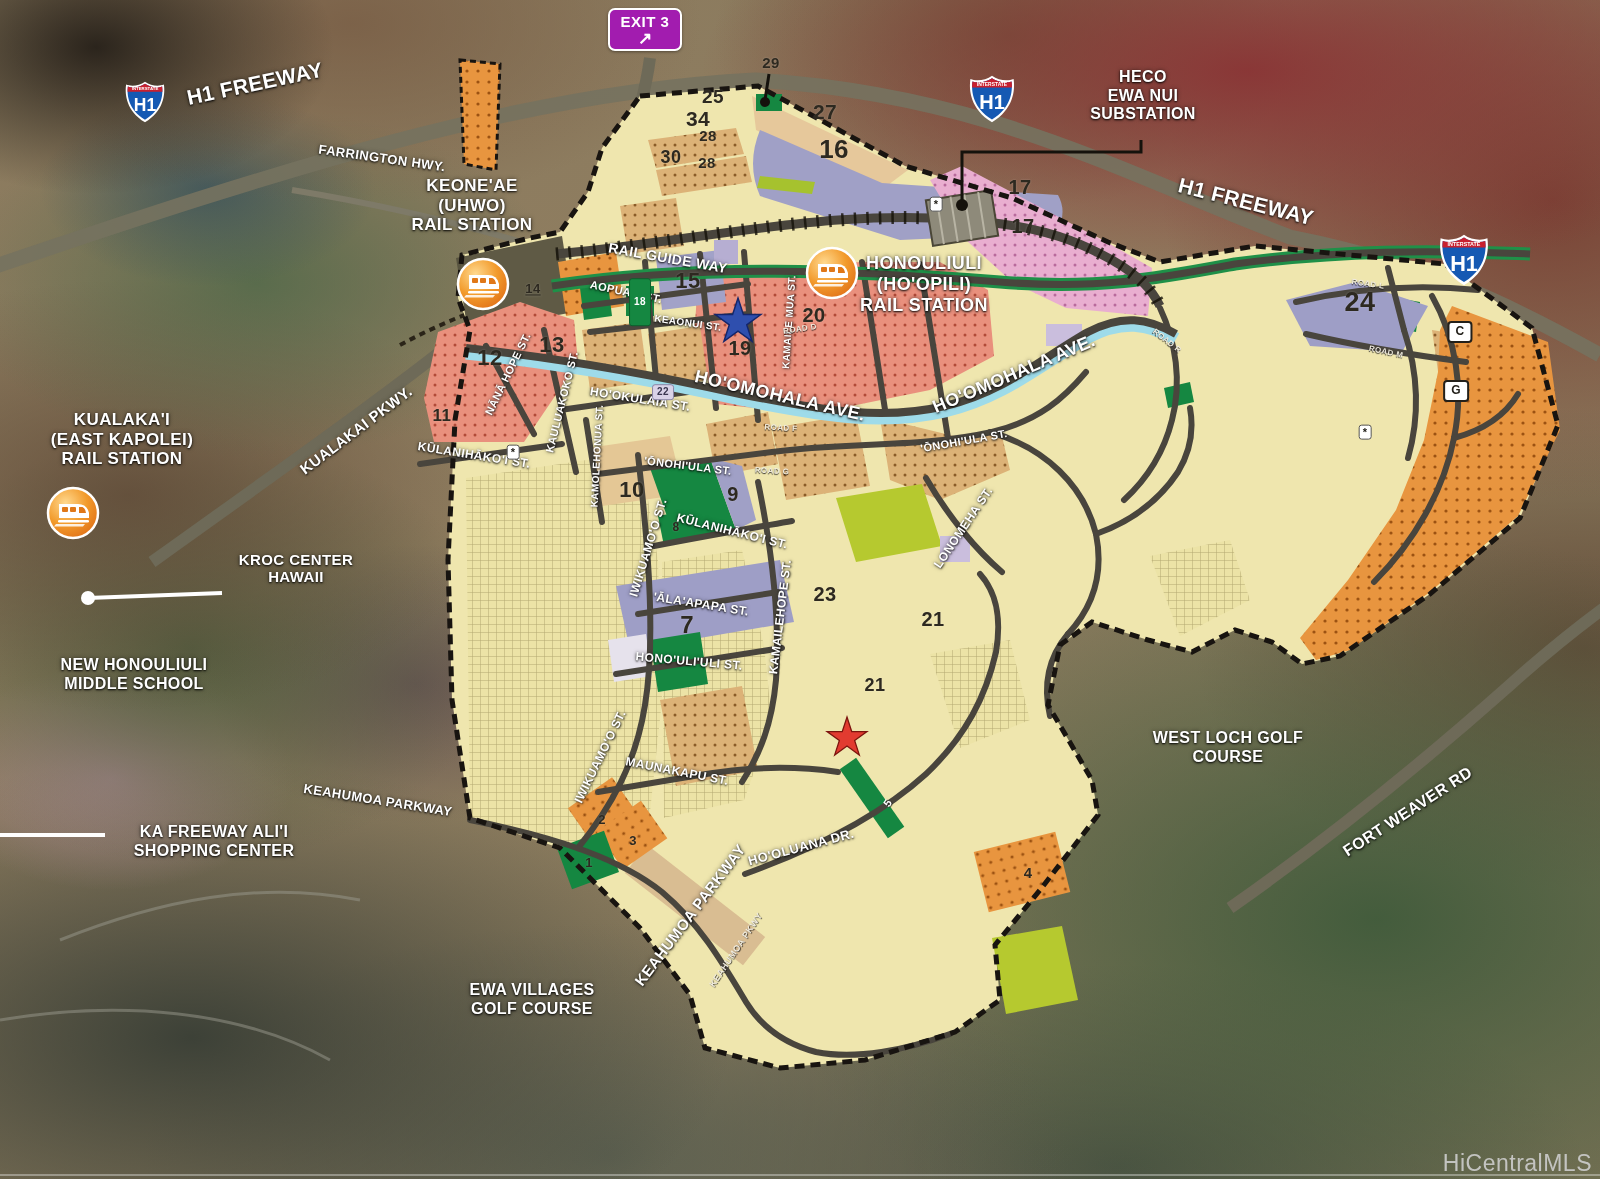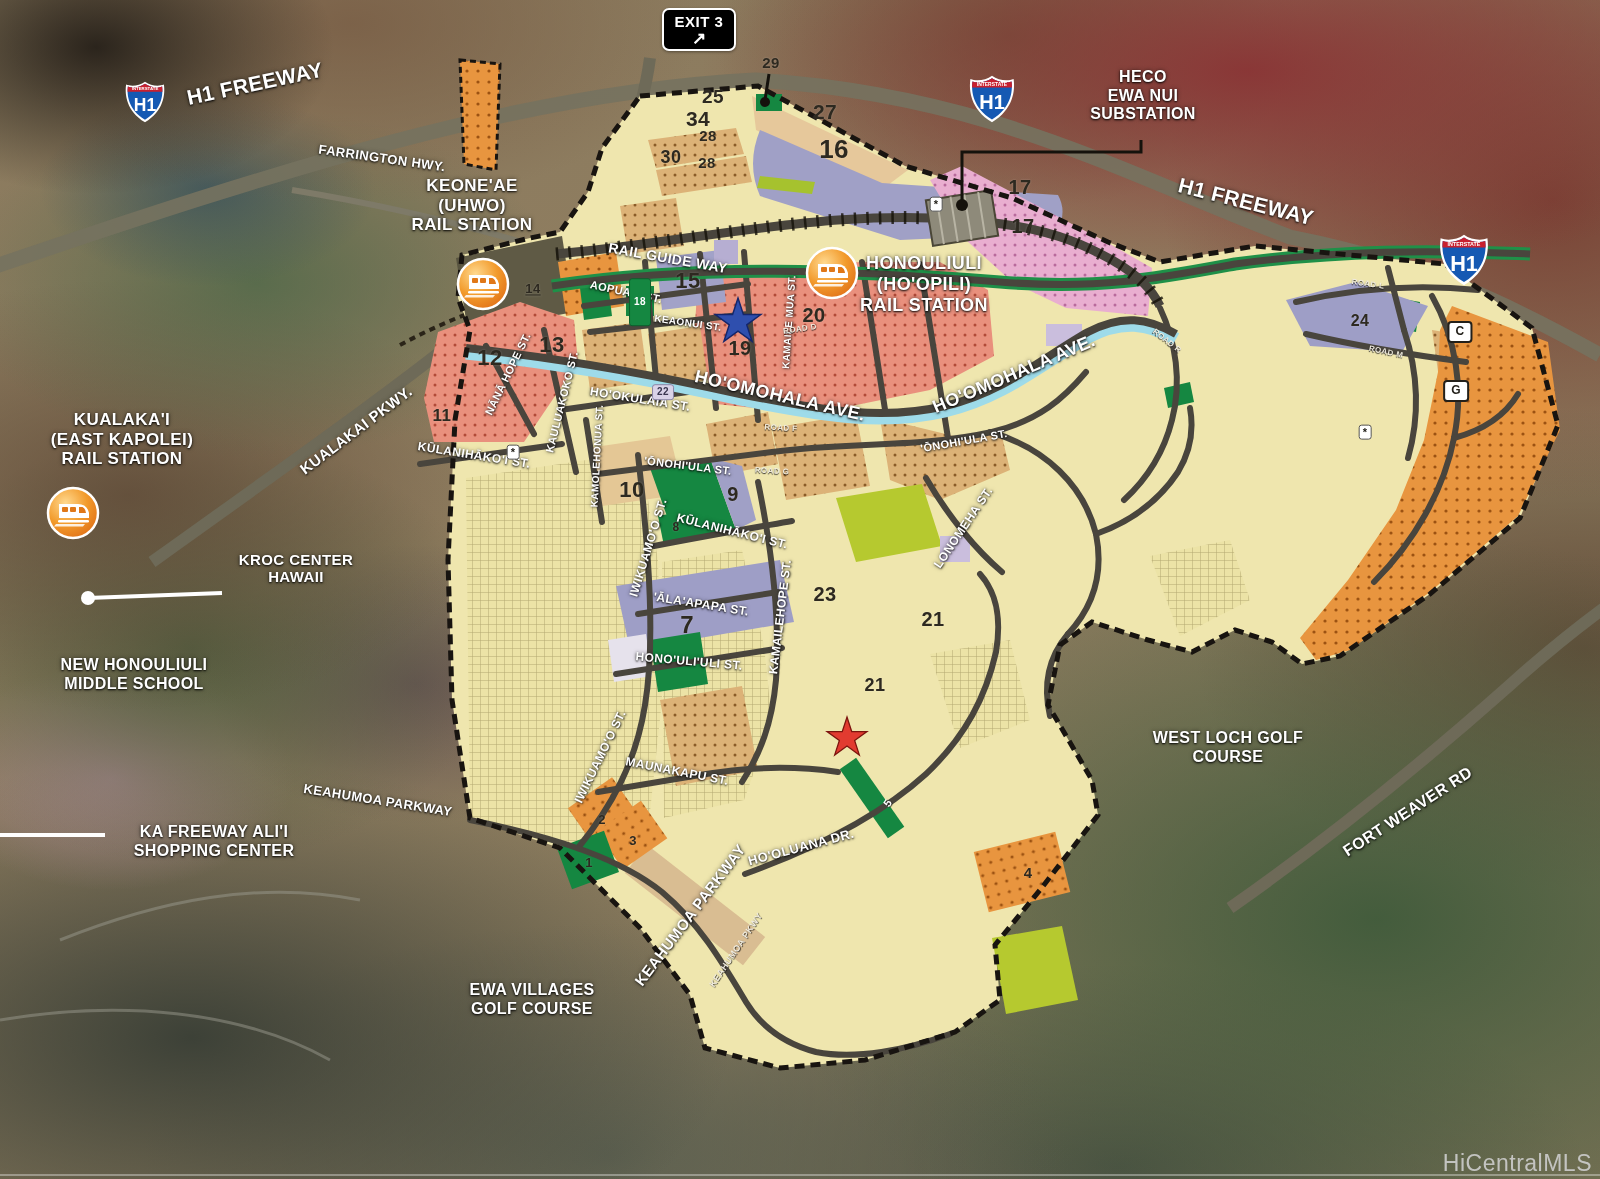--- a/index.html
+++ b/index.html
@@ -43,21 +43,21 @@
   .badge-w{background:#fff;color:#23201a;font-weight:800;padding:2px 6px;border-radius:4px;
     border:2px solid #23201a;}
   .badge-a{background:#fff;color:#23201a;font-weight:800;padding:0 3px;border-radius:3px;
     border:1px solid #555;}
   
   .map-title{position:absolute;right:32px;top:30px;color:#fff;font-size:30px;font-weight:600;
     letter-spacing:.5px;text-shadow:0 1px 3px rgba(0,0,0,.35);}
   .map-title sup{font-size:.42em;}
   .watermark{position:absolute;right:8px;bottom:2px;color:rgba(205,205,205,.9);font-size:23px;
     font-weight:400;letter-spacing:.5px;}
-  .exit-sign{position:absolute;left:662px;top:8px;width:70px;background:#000000;
+  .exit-sign{position:absolute;left:608px;top:8px;width:70px;background:#a21caf;
     border:2.5px solid #fff;border-radius:7px;text-align:center;padding:3px 0 2px;
     box-shadow:0 1px 3px rgba(0,0,0,.4);}
   .exit-top{color:#fff;font-weight:800;font-size:15px;letter-spacing:.5px;}
   .exit-arrow{color:#fff;font-weight:800;font-size:17px;line-height:1;}
   .shield{position:absolute;}
   .sh-top{fill:#fff;font-size:6.2px;font-weight:700;text-anchor:middle;
     font-family:"Liberation Sans",sans-serif;}
   .sh-h1{fill:#fff;font-size:25px;font-weight:800;text-anchor:middle;
     font-family:"Liberation Sans",sans-serif;}
   .bottom-line{position:absolute;left:0;bottom:3px;width:100%;height:2px;
@@ -336,21 +336,21 @@
       <div class="lbl parcel" style="left: 442px; top: 416px; font-size: 17px; transform: translate(-50%, -50%) rotate(0deg);">11</div>
       <div class="lbl parcel" style="left: 740px; top: 349px; font-size: 20px; transform: translate(-50%, -50%) rotate(0deg);">19</div>
       <div class="lbl parcel" style="left: 814px; top: 316px; font-size: 20px; transform: translate(-50%, -50%) rotate(0deg);">20</div>
       <div class="lbl parcel" style="left: 632px; top: 490px; font-size: 22px; transform: translate(-50%, -50%) rotate(0deg);">10</div>
       <div class="lbl parcel" style="left: 733px; top: 495px; font-size: 20px; transform: translate(-50%, -50%) rotate(0deg);">9</div>
       <div class="lbl parcel" style="left: 676px; top: 528px; font-size: 12px; transform: translate(-50%, -50%) rotate(0deg);">8</div>
       <div class="lbl parcel" style="left: 687px; top: 625px; font-size: 24px; transform: translate(-50%, -50%) rotate(0deg);">7</div>
       <div class="lbl parcel" style="left: 825px; top: 595px; font-size: 20px; transform: translate(-50%, -50%) rotate(0deg);">23</div>
       <div class="lbl parcel" style="left: 933px; top: 620px; font-size: 20px; transform: translate(-50%, -50%) rotate(0deg);">21</div>
       <div class="lbl parcel" style="left: 875px; top: 685px; font-size: 18px; transform: translate(-50%, -50%) rotate(0deg);">21</div>
-      <div class="lbl parcel" style="left: 1360px; top: 321px; font-size: 16px; transform: translate(-50%, -50%) rotate(0deg); text-align: center;">24</div>
+      <div class="lbl parcel" style="left: 1360px; top: 303px; font-size: 27px; transform: translate(-50%, -50%) rotate(0deg); text-align: center;">24</div>
       <div class="lbl parcel" style="left: 602px; top: 820px; font-size: 13px; transform: translate(-50%, -50%) rotate(0deg);">2</div>
       <div class="lbl parcel" style="left: 633px; top: 841px; font-size: 13px; transform: translate(-50%, -50%) rotate(0deg);">3</div>
       <div class="lbl parcel" style="left: 589px; top: 863px; font-size: 13px; transform: translate(-50%, -50%) rotate(0deg);">1</div>
       <div class="lbl parcel" style="left: 1028px; top: 873px; font-size: 15px; transform: translate(-50%, -50%) rotate(0deg);">4</div>
       <div class="lbl badge-g" style="left: 640px; top: 302px; font-size: 10px; transform: translate(-50%, -50%) rotate(0deg);">18</div>
       <div class="lbl badge-l" style="left: 663px; top: 392px; font-size: 10px; transform: translate(-50%, -50%) rotate(0deg);">22</div>
       <div class="lbl badge-w" style="left: 1460px; top: 332px; font-size: 12px; transform: translate(-50%, -50%) rotate(0deg);">C</div>
       <div class="lbl badge-w" style="left: 1456px; top: 391px; font-size: 12px; transform: translate(-50%, -50%) rotate(0deg);">G</div>
       <div class="lbl white-num" style="left: 888px; top: 803px; font-size: 11px; transform: translate(-50%, -50%) rotate(-55deg);">5</div>
       <div class="lbl badge-a" style="left: 513px; top: 452px; font-size: 11px; transform: translate(-50%, -50%) rotate(0deg);">*</div>

